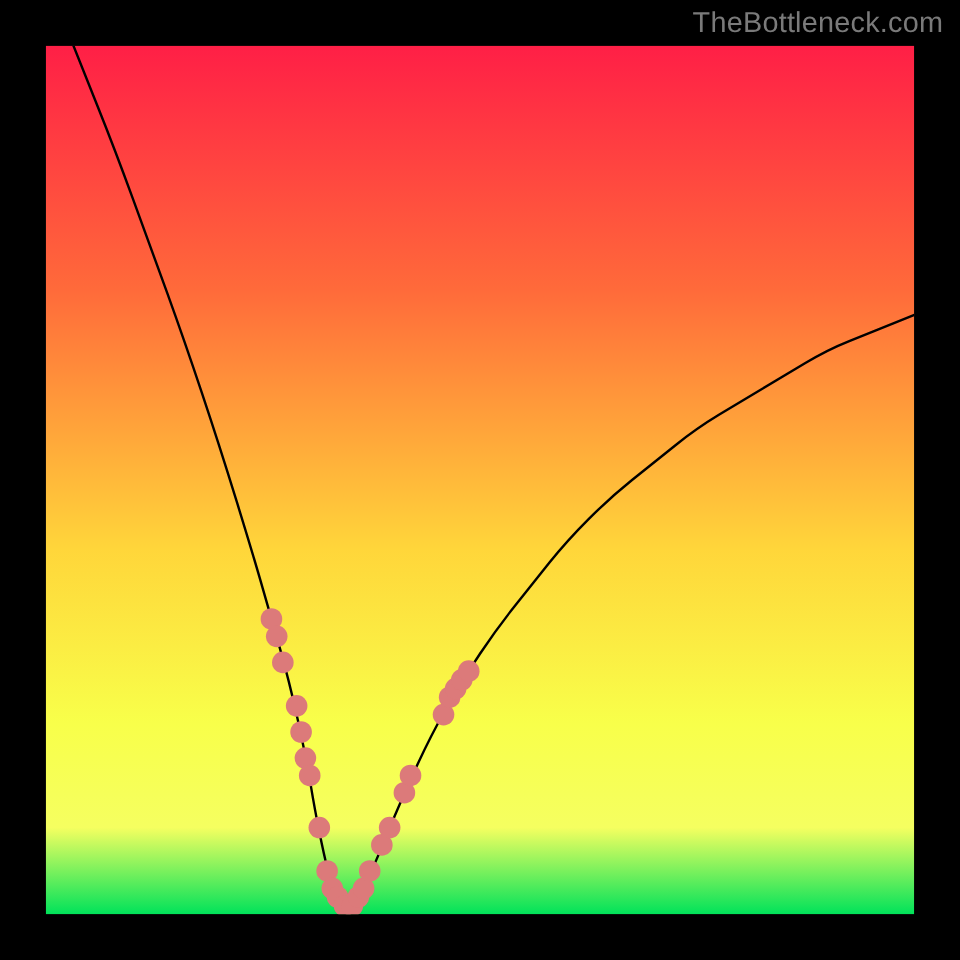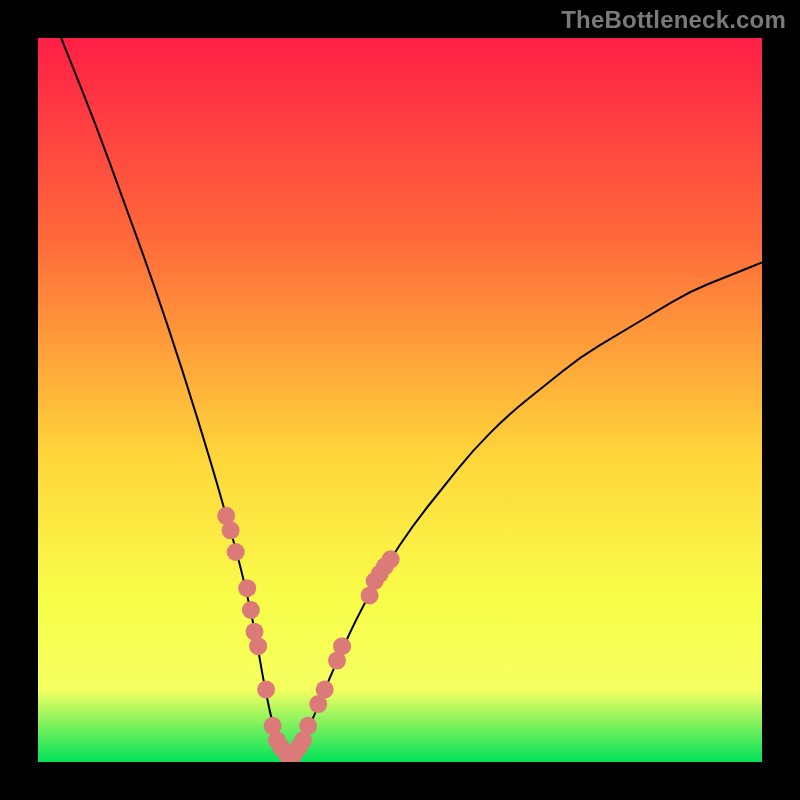--- a/index.html
+++ b/index.html
@@ -22,21 +22,21 @@
     top: 38px;
     width: 724px;
     height: 724px;
     overflow: hidden;
   }
   .attribution {
     position: absolute;
     top: 6px;
     right: 14px;
     font-size: 24px;
-    font-weight: 700;
+    font-weight: 400;
     color: #7a7a7a;
     letter-spacing: 0.2px;
   }
   svg { display: block; }
 </style>
 </head>
 <body>
 
 <div class="frame">
   <div class="attribution">TheBottleneck.com</div>

